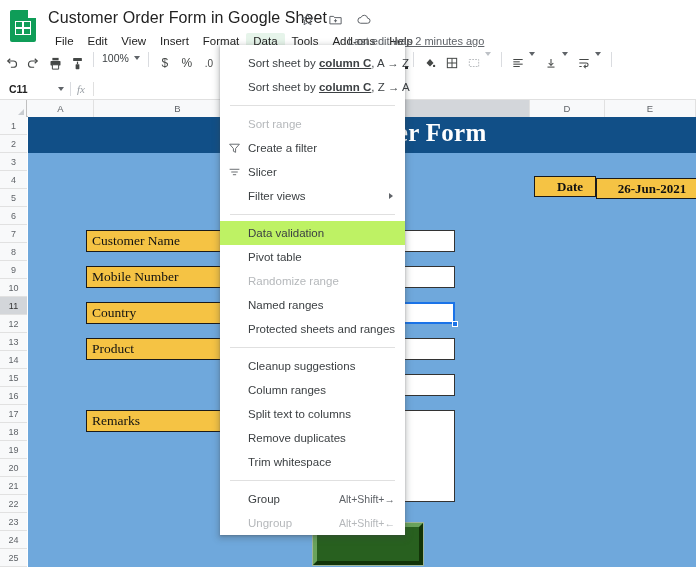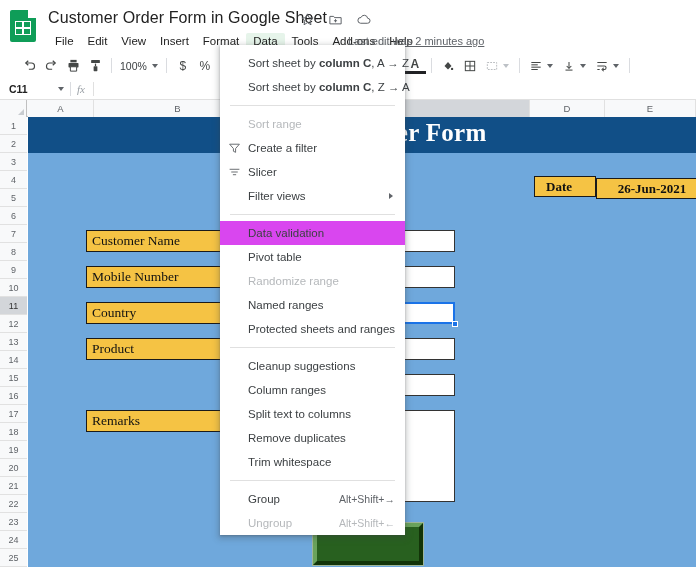--- a/index.html
+++ b/index.html
@@ -44,21 +44,21 @@
   }
   .menu-item.active { background: #e6f4ea; }
   .lastedit {
     position: absolute; left: 348px; top: 35px; font-size: 11px; color: #5f6368;
     text-decoration: underline; white-space: nowrap;
   }
 
   
   .toolbar {
     position: absolute; left: 0; top: 52px; width: 696px; height: 27px;
-    background: #fff; display: flex; align-items: center; padding-left: 18px; gap: 0;
+    background: #fff; display: flex; align-items: flex-start; gap: 0;
   }
   .tb { display: flex; align-items: center; justify-content: center; height: 22px; min-width: 22px; color: #444746; font-size: 12px; }
   .tb.dim { color: #b9bcbf; }
   .tb-sep { width: 1px; height: 15px; background: #dadce0; margin: 0 5px; }
   .zoomsel { font-size: 10.5px; color: #3c4043; display: flex; align-items: center; gap: 5px; padding: 0 3px; }
   .caret { width: 0; height: 0; border-left: 3.5px solid transparent; border-right: 3.5px solid transparent; border-top: 4px solid #5f6368; }
   .caret.dim { border-top-color: #bdc1c6; }
 
   
   .formulabar {
@@ -112,47 +112,47 @@
     position: absolute; background: #fff; border: 1.4px solid #333;
   }
   .fld.selected { border: 2px solid #1a73e8; }
   .fill-handle { position: absolute; width: 6px; height: 6px; background: #1a73e8; border: 1px solid #fff; }
 
   .datecell {
     position: absolute; background: #f5c344; border: 1.4px solid #1a1a1a;
     font-family: "Liberation Serif", serif; font-size: 13px; font-weight: bold; color: #111;
     display: flex; align-items: center;
   }
-  .datecell.lab { padding-left: 11px; }
+  .datecell.lab { padding-left: 22px; }
   .datecell.val { justify-content: center; }
 
   .btn3d {
     position: absolute; display: flex; align-items: center; justify-content: center;
     font-size: 13px; font-weight: bold; color: #fff; font-family: "Liberation Sans", sans-serif;
   }
   .btn-green { background: #28601f; border: 4px solid; border-color: #6aa35c #123408 #123408 #6aa35c; box-shadow: 0 0 0 1px #9fb69a; }
   .btn-red { background: #da0f18; border: 4px solid; border-color: #ff8a8a #8c0007 #8c0007 #ff8a8a; box-shadow: 0 0 0 1px #e3a0a0; }
 
   
   .dropdown {
     position: absolute; left: 220px; top: 45px; width: 185px; height: 490px;
     background: #fff; box-shadow: 0 2px 6px 2px rgba(60,64,67,.25), 0 1px 2px rgba(60,64,67,.3);
     padding: 6px 0; z-index: 50;
   }
   .mi {
     position: relative; height: 24px; display: flex; align-items: center;
     font-size: 11.5px; color: #3c4043; padding-left: 28px; padding-right: 10px; white-space: nowrap;
   }
   .mi.disabled { color: #b5b8bb; }
-  .mi.hl { background: #d946ef; }
+  .mi.hl { background: #bef264; }
   .mi .mi-icon { position: absolute; left: 8px; top: 50%; transform: translateY(-50%); width: 13px; height: 13px; color: #5f6368; }
   .mi .accel { position: absolute; right: 10px; font-size: 10.5px; color: #5f6368; }
   .mi.disabled .accel { color: #b5b8bb; }
   .mi .arrow { position: absolute; right: 12px; width: 0; height: 0; border-top: 3.5px solid transparent; border-bottom: 3.5px solid transparent; border-left: 4.5px solid #5f6368; }
-  .mi b { font-weight: bold; color: #3c4043; }
+  .mi b { font-weight: bold; color: #3c4043; text-decoration: underline; }
   .mdiv { height: 1px; background: #e0e0e0; margin: 6px 10px; }
 </style>
 </head>
 <body>
 
 <div id="app">
 
   <div class="titlebar">
     <div class="sheets-logo">
       <div class="corner"></div>

